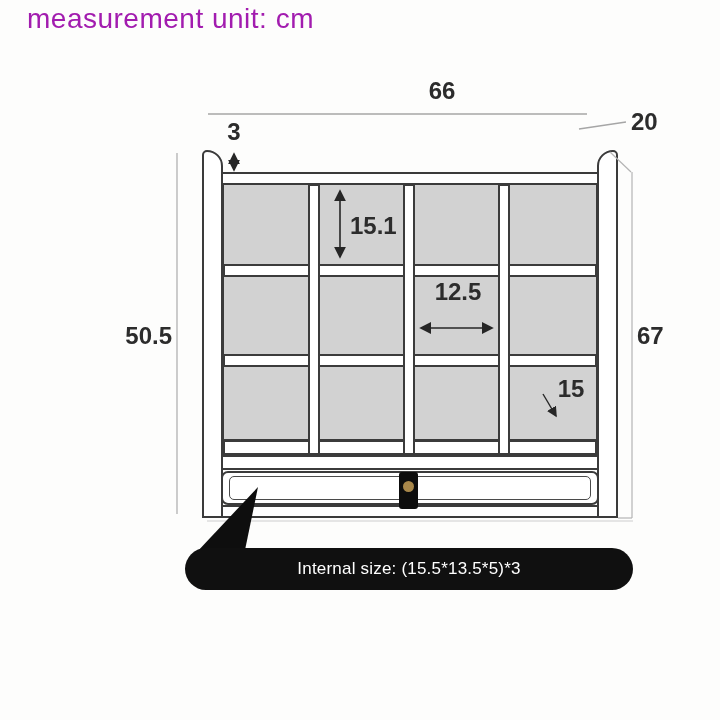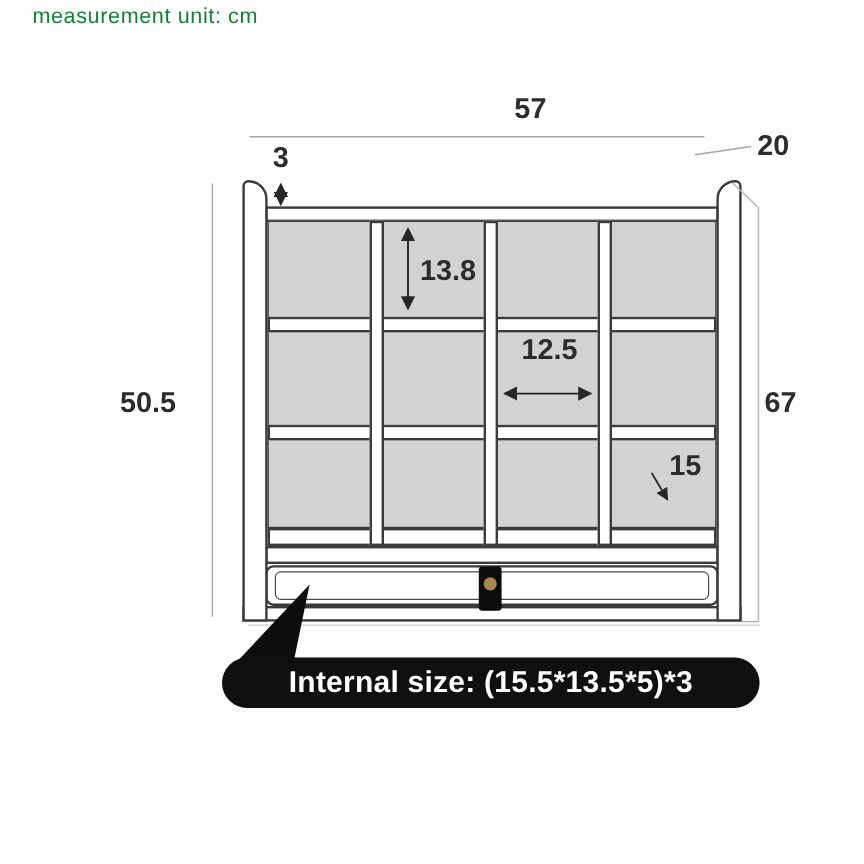--- a/index.html
+++ b/index.html
@@ -6,21 +6,21 @@
   body{
     width:720px;height:720px;position:relative;overflow:hidden;
     background:var(--bg,#fdfdfc);
     font-family:"Liberation Sans", sans-serif;
   }
   *{box-sizing:border-box;}
   .abs{position:absolute;}
 
   .unit-note{
     left:27px;top:3px;
-    font-size:18px;letter-spacing:.5px;color:#15803d;
+    font-size:28px;letter-spacing:.5px;color:#a21caf;
   }
 
   
   .part{
     position:absolute;background:#ffffff;
     border:2px solid var(--outline,#3b3b3b);
   }
   .left-post{left:202px;top:150px;width:21px;height:368px;border-radius:5px 16px 0 0;}
   .right-post{left:597px;top:150px;width:21px;height:368px;border-radius:16px 5px 0 0;}
   .top-board{left:221px;top:172px;width:378px;height:13px;}
@@ -51,29 +51,29 @@
     left:403px;top:481px;width:11px;height:11px;border-radius:50%;
     background:var(--knob,#a8874a);position:absolute;
   }
 
   svg.overlay{position:absolute;left:0;top:0;pointer-events:none;}
 
   .dim-label{
     position:absolute;color:#2c2c2c;font-weight:600;font-size:24px;line-height:1;
   }
   .tc{text-align:center;}
-  .tr{}
+  .tr{text-align:right;}
 
   .callout-pill{
     position:absolute;left:185px;top:548px;width:448px;height:42px;
     background:var(--callout_bg,#101010);border-radius:22px;
     display:flex;align-items:center;justify-content:center;
   }
   .callout-pill span{
-    color:var(--callout_text,#ffffff);font-size:25px;font-weight:700;letter-spacing:.2px;
+    color:var(--callout_text,#ffffff);font-size:17px;font-weight:400;letter-spacing:.2px;
   }
 </style>
 </head>
 <body>
 
 <div class="abs unit-note">measurement unit: cm</div>
 
 <div>
   <div class="part bottom-rail"></div>
   <div class="part top-board"></div>
@@ -109,24 +109,24 @@
   <line x1="207" y1="521" x2="633" y2="521" stroke="#cdcdcd" stroke-width="1.1"></line>
 
   <line x1="234" y1="154" x2="234" y2="170" stroke="#262626" stroke-width="1.6" marker-start="url(#arrow)" marker-end="url(#arrow)"></line>
   <line x1="340" y1="191" x2="340" y2="257" stroke="#262626" stroke-width="1.6" marker-start="url(#arrow)" marker-end="url(#arrow)"></line>
   <line x1="421" y1="328" x2="492" y2="328" stroke="#262626" stroke-width="1.6" marker-start="url(#arrow)" marker-end="url(#arrow)"></line>
   <line x1="543" y1="394" x2="556" y2="416" stroke="#262626" stroke-width="1.4" marker-end="url(#arrow)"></line>
 
   <polygon points="258,487 196,553 244,555" fill="#0e0e0e"></polygon>
 </svg>
 
-<div class="dim-label tc" style="left:415px;top:79px;width:54px;">57</div>
+<div class="dim-label tc" style="left:415px;top:79px;width:54px;">66</div>
 <div class="dim-label" style="left:631px;top:110px;width:44px;">20</div>
 <div class="dim-label tc" style="left:219px;top:120px;width:30px;">3</div>
 <div class="dim-label tr" style="left:100px;top:324px;width:72px;">50.5</div>
 <div class="dim-label" style="left:637px;top:324px;width:44px;">67</div>
-<div class="dim-label" style="left:350px;top:214px;width:56px;">13.8</div>
+<div class="dim-label" style="left:350px;top:214px;width:56px;">15.1</div>
 <div class="dim-label tc" style="left:428px;top:280px;width:60px;">12.5</div>
 <div class="dim-label tc" style="left:551px;top:377px;width:40px;">15</div>
 
 <div class="callout-pill">
   <span>Internal size: (15.5*13.5*5)*3</span>
 </div>
 
 </body></html>

